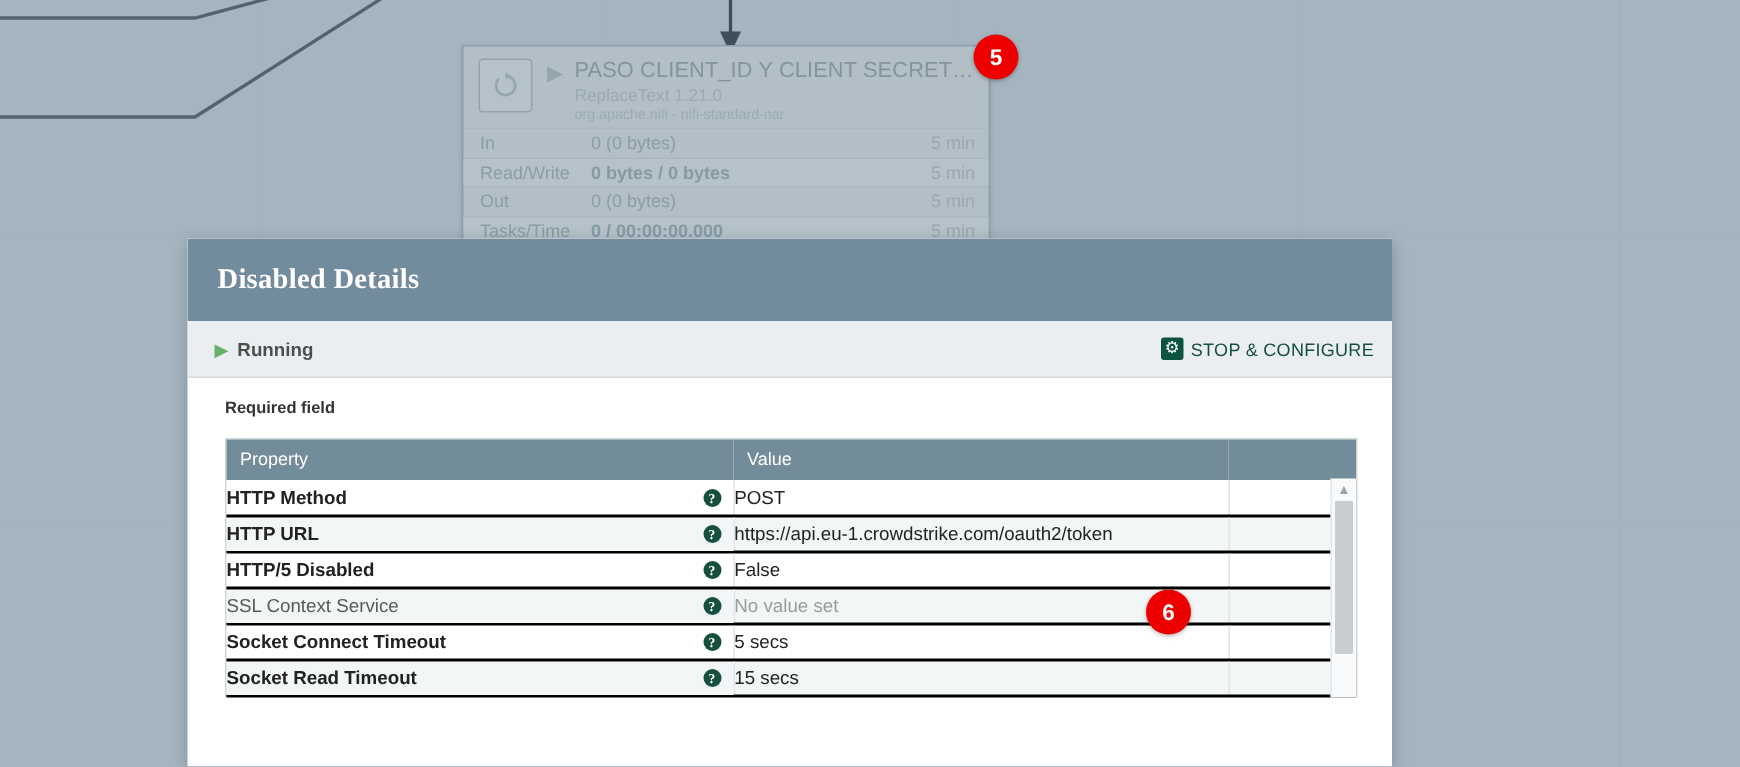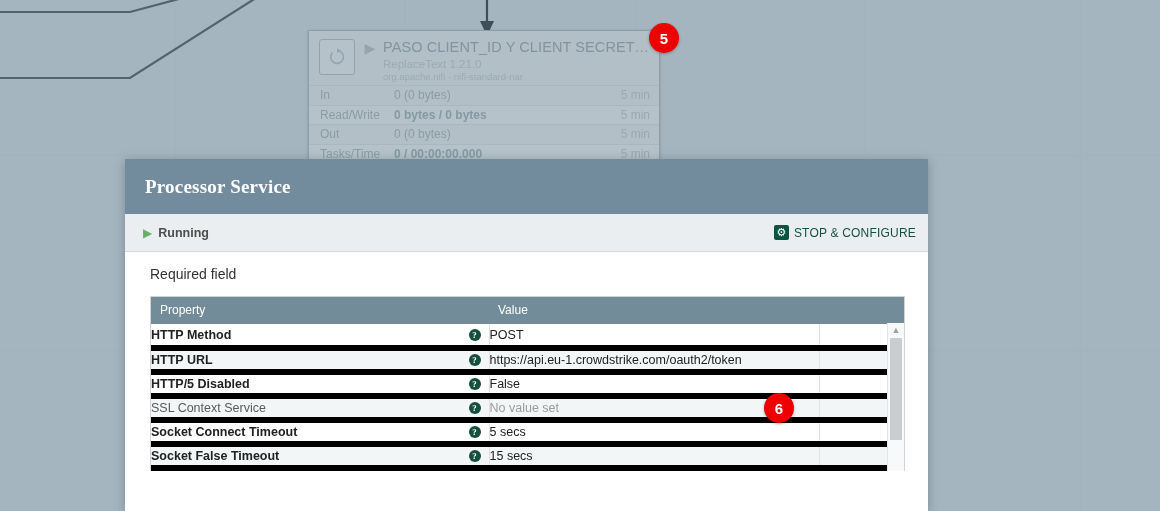--- a/index.html
+++ b/index.html
@@ -255,22 +255,22 @@
     margin-bottom: -1px;
     position: relative;
     z-index: 2;
   }
 
   
   #dialog-body {
     padding: 14px 23px 0 25px;
   }
   #required-field-note {
-    font-size: 14px;
-    font-weight: normal;
+    font-size: 11px;
+    font-weight: bold;
     color: #333;
     margin-bottom: 14px;
   }
 
   
   #prop-table-wrap {
     position: relative;
     border: 1px solid #cfd4d7;
     border-bottom: none;
   }
@@ -291,21 +291,21 @@
   }
   th.col-prop { width: 338px; }
   th.col-val  { width: auto; }
   th.col-pad  { width: 85px; }
 
   table.prop-table td {
     font-size: 12.5px;
     color: #222;
     height: 24px;
     padding: 0;
-    border-bottom: 6px solid #000000;
+    border-bottom: 2px solid #000000;
     box-sizing: border-box;
   }
   tr.alt td { background: #f3f6f7; }
   td.cell-prop {
     font-weight: bold;
     padding-left: 15px;
     position: relative;
     border-right: 1px solid #dfe3e5;
   }
   td.cell-prop.optional { font-weight: normal; color: #5a5a5a; }
@@ -428,21 +428,21 @@
   </div>
 
 
   <div class="badge" id="badge-5">5</div>
   <div class="badge" id="badge-6">6</div>
 </div>
 
 <div id="dialog">
 
   <div id="dialog-header">
-    <div id="dialog-title">Processor Service</div>
+    <div id="dialog-title">Disabled Details</div>
   </div>
 
   <div id="dialog-toolbar">
     <div id="run-status">
       <span id="run-status-icon">▶</span>
       <span id="run-status-label">Running</span>
     </div>
     <div id="stop-configure">
       <span id="stop-configure-icon">⚙</span>
       <span id="stop-configure-label">STOP &amp; CONFIGURE</span>
@@ -498,21 +498,21 @@
           <tr>
             <td class="cell-prop">
               <span>Socket Connect Timeout</span>
               <span class="help-icon">?</span>
             </td>
             <td class="cell-val">5 secs</td>
             <td class="cell-pad"></td>
           </tr>
           <tr class="alt">
             <td class="cell-prop">
-              <span>Socket False Timeout</span>
+              <span>Socket Read Timeout</span>
               <span class="help-icon">?</span>
             </td>
             <td class="cell-val">15 secs</td>
             <td class="cell-pad"></td>
           </tr>
         </tbody>
       </table>
 
       <div id="table-scrollbar">
         <div id="scroll-up-arrow">▲</div>

